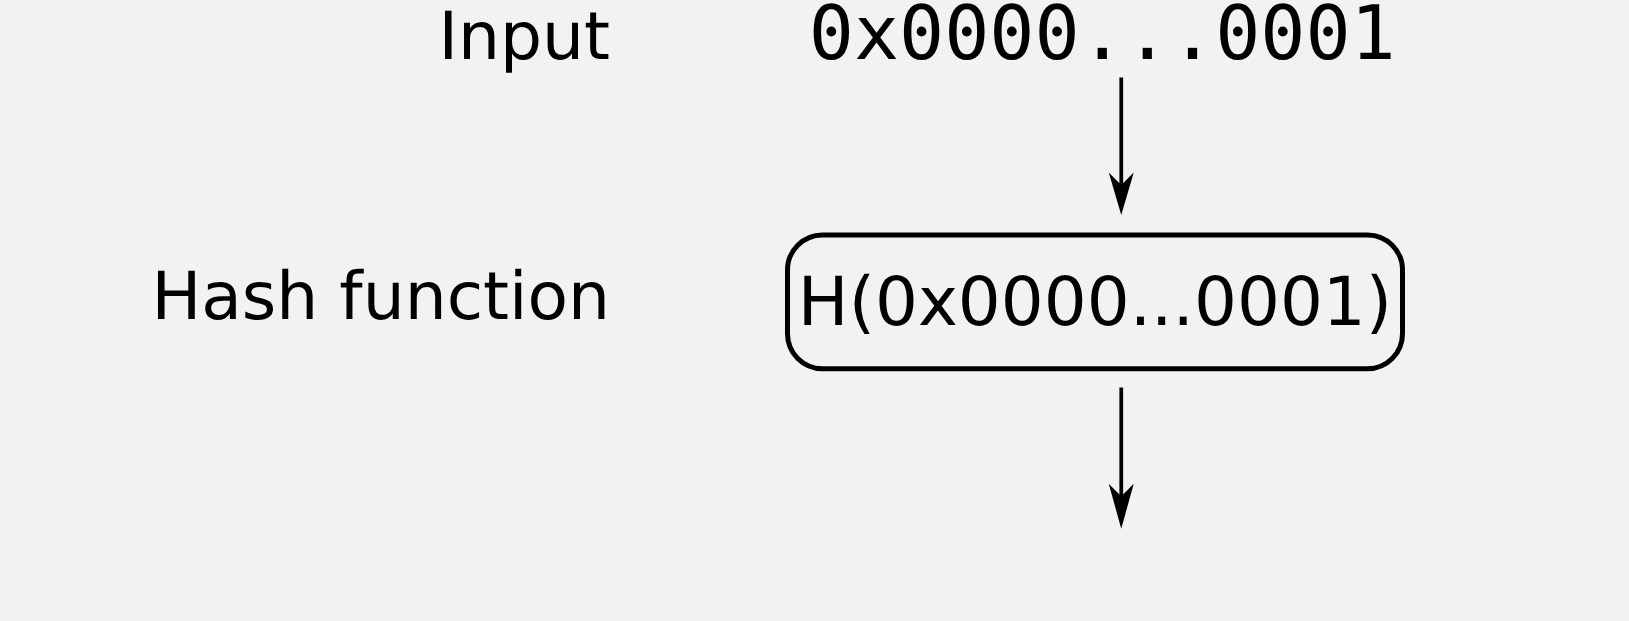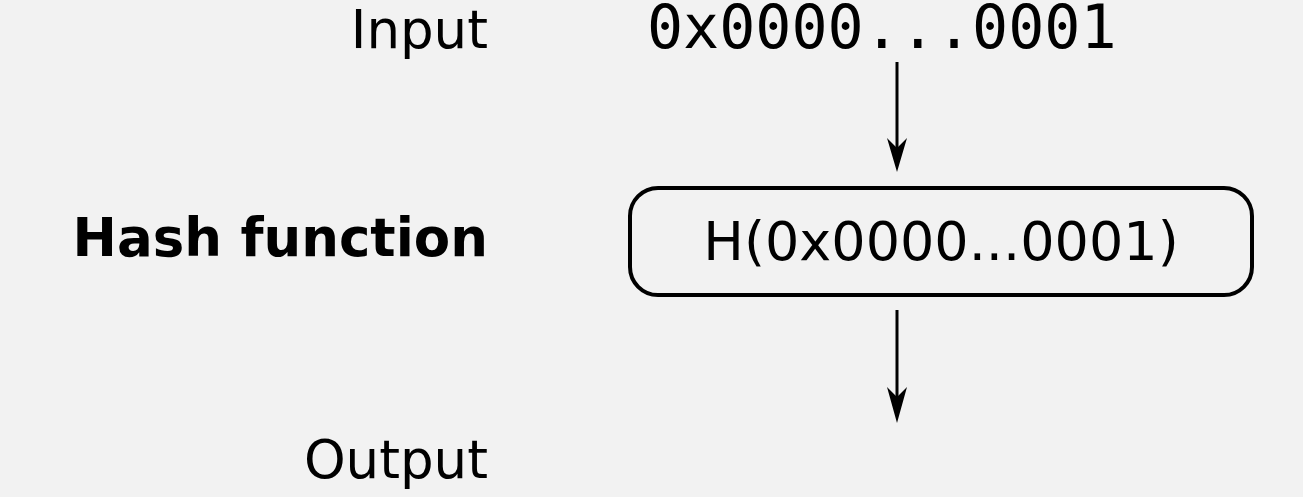--- a/index.html
+++ b/index.html
@@ -22,37 +22,37 @@
   }
   .row-label {
     position: absolute;
     right: 815px;
     font-size: 53px;
     line-height: 1;
     white-space: nowrap;
     text-align: left;
   }
   .label-input  { top: 3px; }
-  .label-hash   { top: 211px; font-weight: bold; }
+  .label-hash   { top: 211px; }
   .label-output { top: 433px; }
   .mono-value {
     position: absolute;
     left: 647px;
     font-family: "DejaVu Sans Mono", monospace;
     font-size: 60px;
     line-height: 1;
     white-space: nowrap;
   }
   .value-input  { top: -3px; }
   .value-output { top: 427px; }
   .hash-box {
     position: absolute;
     left: 628px;
     top: 186px;
-    width: 626px;
+    width: 496px;
     height: 111px;
     box-sizing: border-box;
     border: 4px solid var(--fg);
     border-radius: 30px;
     display: flex;
     align-items: center;
     justify-content: center;
   }
   .hash-box-text {
     font-size: 54px;
@@ -88,15 +88,14 @@
     <span class="hash-box-text">H(0x0000...0001)</span>
   </div>
 
   <div class="arrow arrow-2">
     <svg viewBox="0 0 30 121" xmlns="http://www.w3.org/2000/svg" aria-hidden="true">
       <line x1="15" y1="6" x2="15" y2="96" stroke="#000" stroke-width="3"></line>
       <path d="M15 119 L5 83 L15 93 L25 83 Z" fill="#000"></path>
     </svg>
   </div>
 
-  <div class="row-label label-output">Output</div>
 
 </div>
 
 </body></html>

